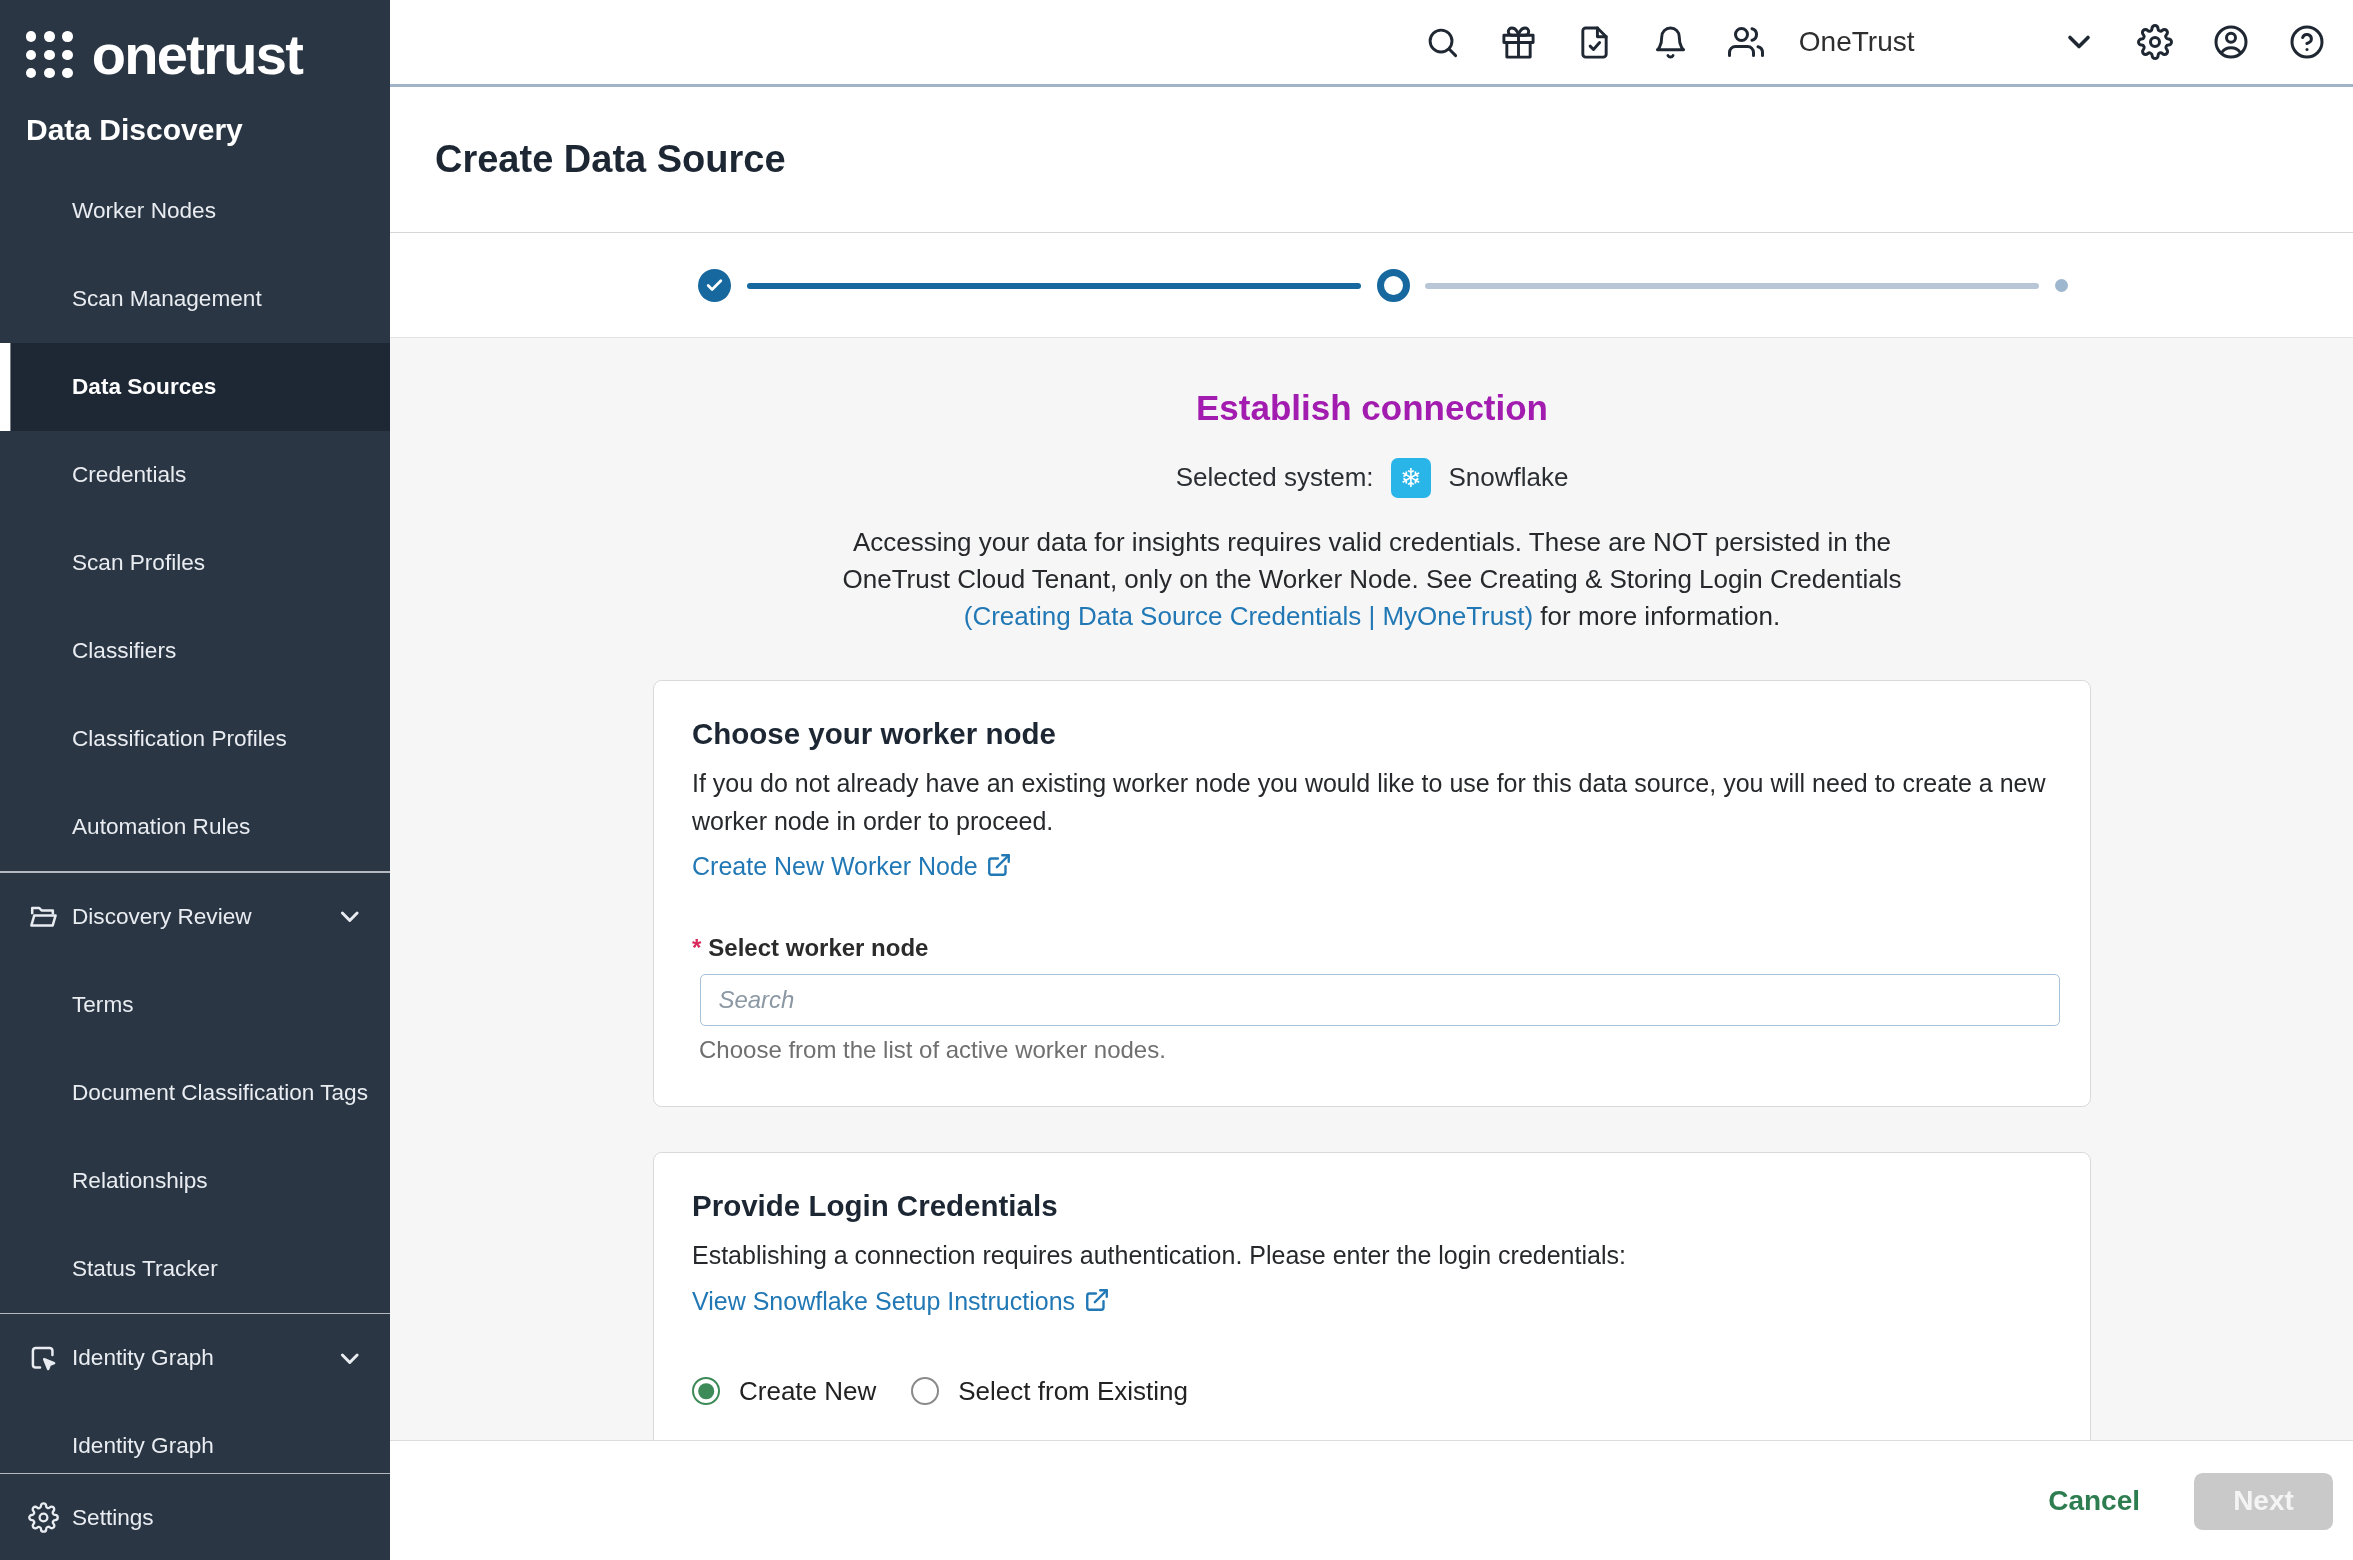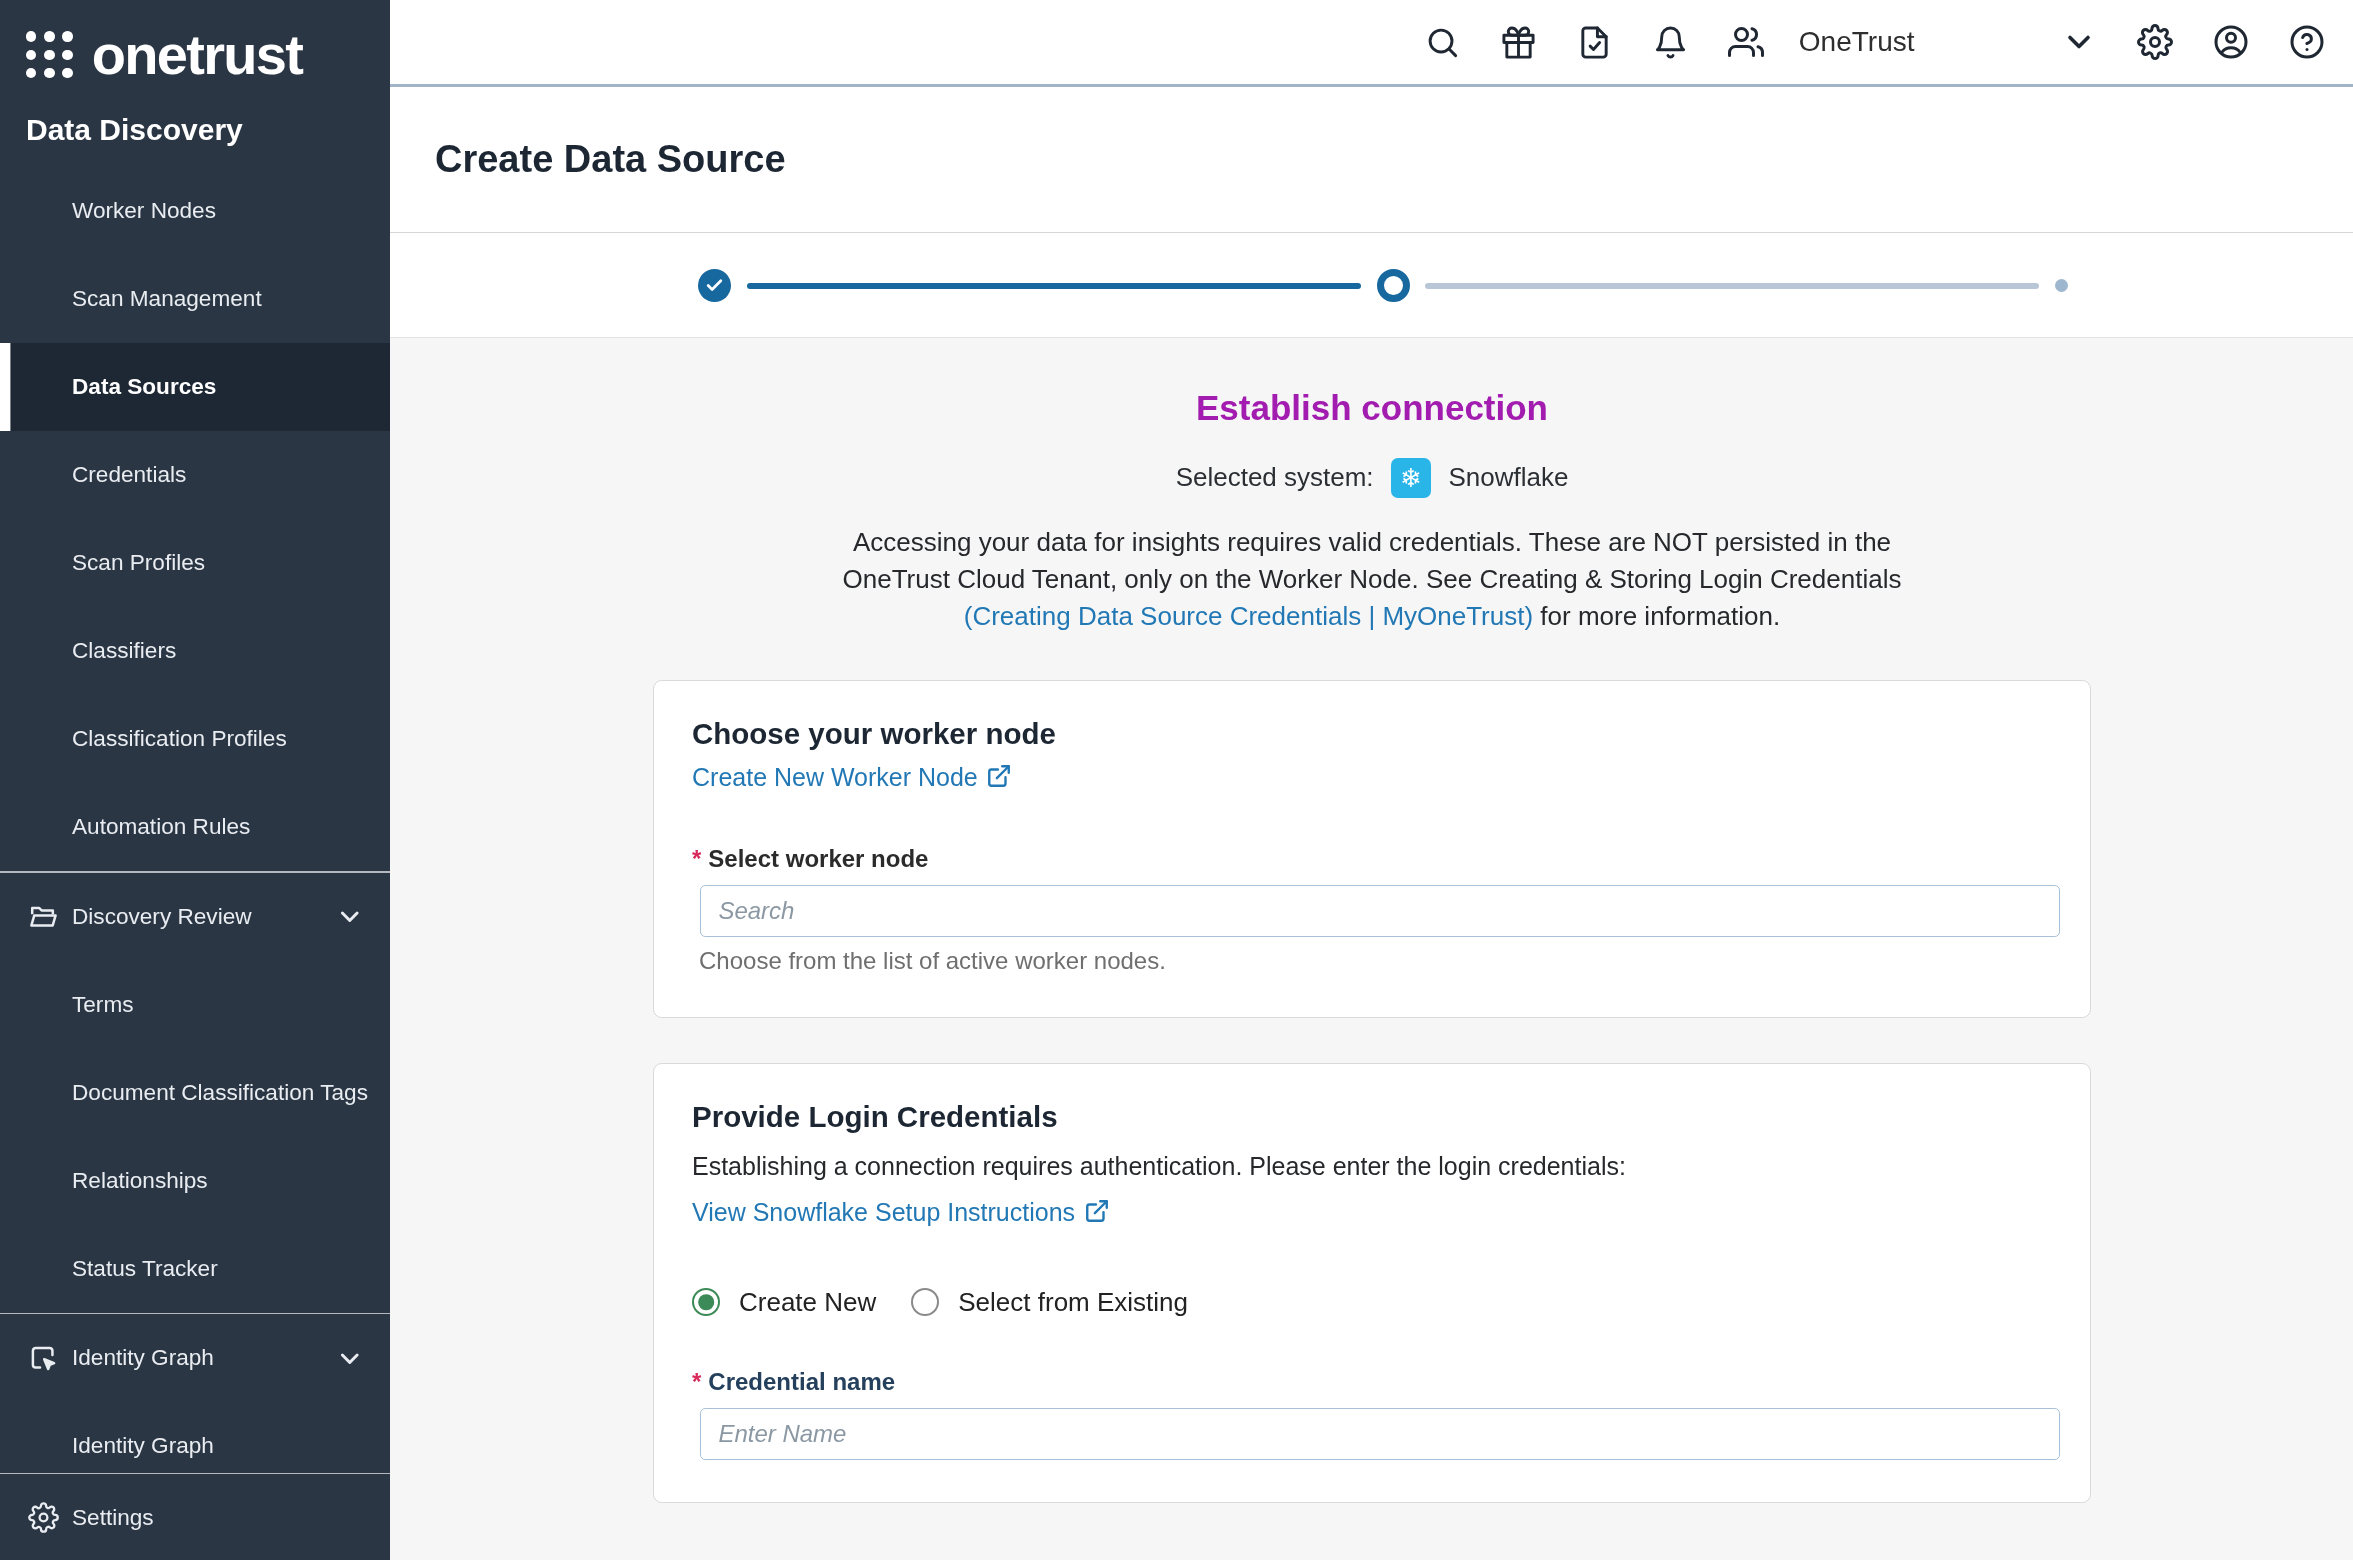--- a/index.html
+++ b/index.html
@@ -284,20 +284,21 @@
     <div class="selected-row">
       <span>Selected system:</span>
       <span class="snow-badge">❄</span>
       <span>Snowflake</span>
     </div>
 
     <p class="intro"><span>Accessing your data for insights requires valid credentials. These are NOT persisted in the OneTrust Cloud Tenant, only on the Worker Node. See Creating &amp; Storing Login Credentials </span><a class="link">(Creating Data Source Credentials | MyOneTrust)</a><span> for more information.</span></p>
 
     <section class="card">
       <h3>Choose your worker node</h3>
+      <div class="body">If you do not already have an existing worker node you would like to use for this data source, you will need to create a new worker node in order to proceed.</div>
       <a class="card-link link">
         <span>Create New Worker Node</span>
         <span class="ext-ico">
           <svg width="26" height="26" viewBox="0 0 24 24" fill="none" stroke="currentColor" stroke-width="2.2" stroke-linecap="round" stroke-linejoin="round">
               <path d="M18 13v6a2 2 0 0 1-2 2H5a2 2 0 0 1-2-2V8a2 2 0 0 1 2-2h6"></path>
               <polyline points="15 3 21 3 21 9"></polyline>
               <line x1="10" y1="14" x2="21" y2="3"></line>
             </svg>
         </span>
       </a>
@@ -327,15 +328,19 @@
         <span class="radio-opt">
           <span class="radio-circle"></span>
           <span>Select from Existing</span>
         </span>
       </div>
       <div class="field-label navy"><span class="req">*</span><span>Credential name</span></div>
       <input class="text-input" type="text" placeholder="Enter Name" style="">
     </section>
   </main>
 
+  <footer class="footer">
+    <button class="btn-cancel">Cancel</button>
+    <button class="btn-next" disabled="">Next</button>
+  </footer>
 
 </div>
 
 
 </body></html>

